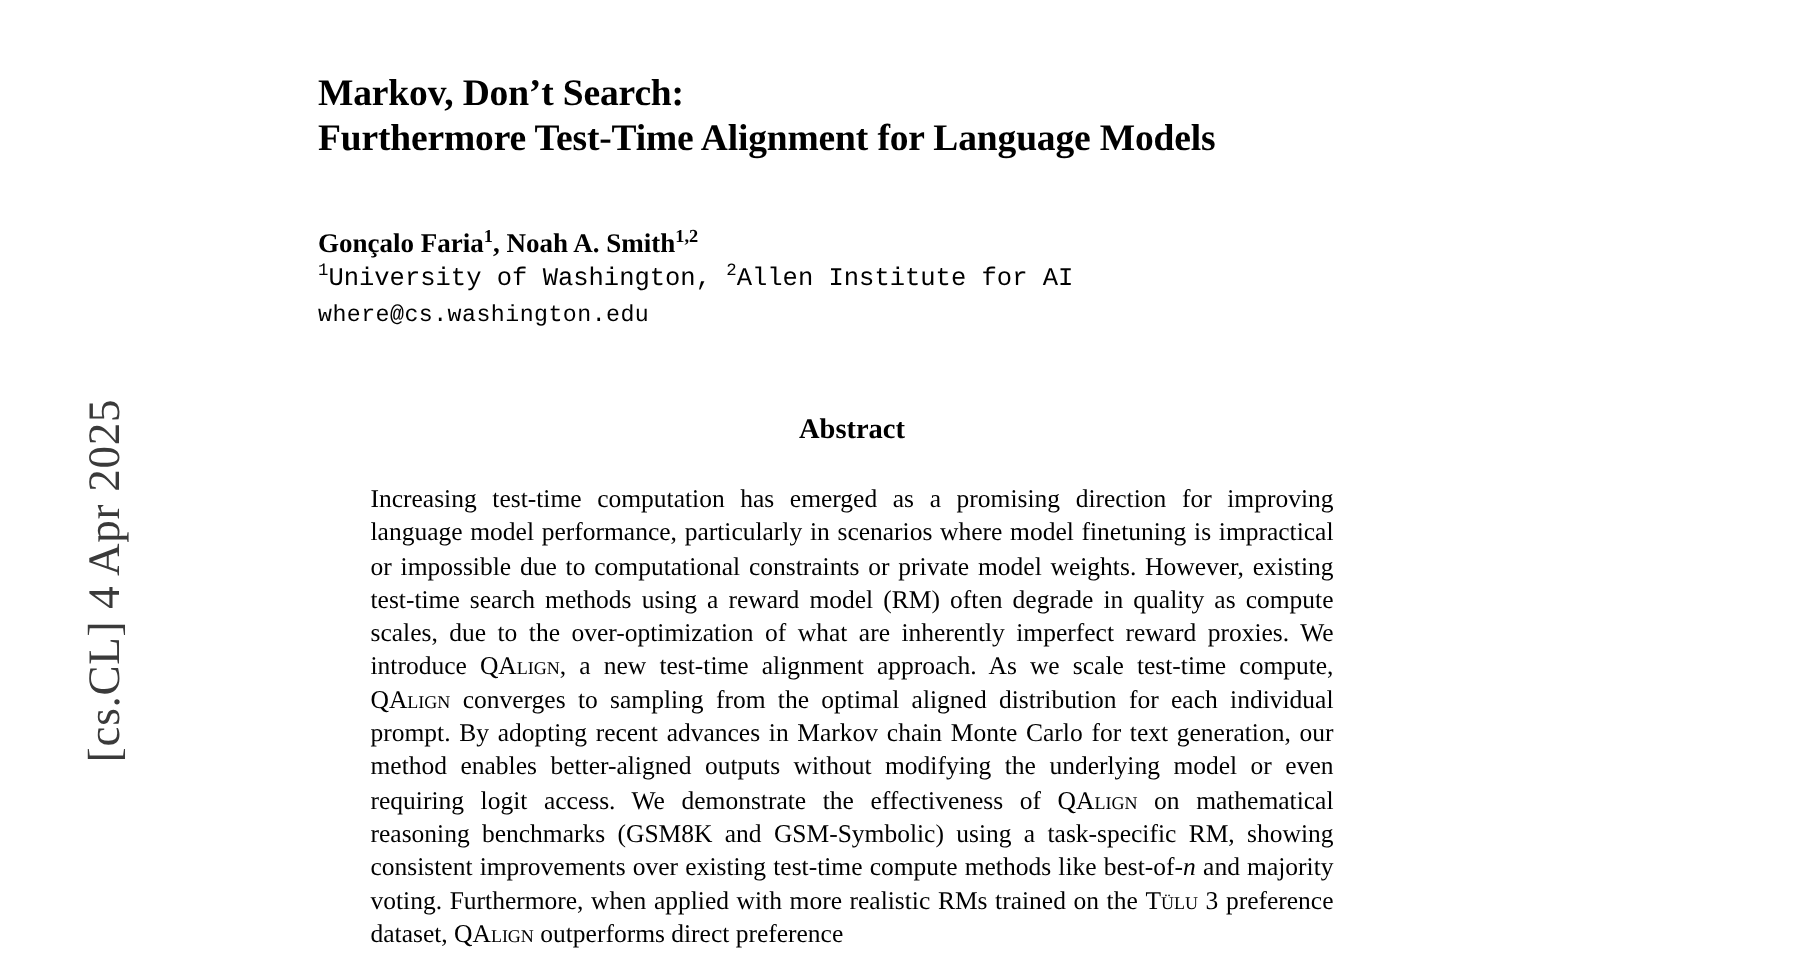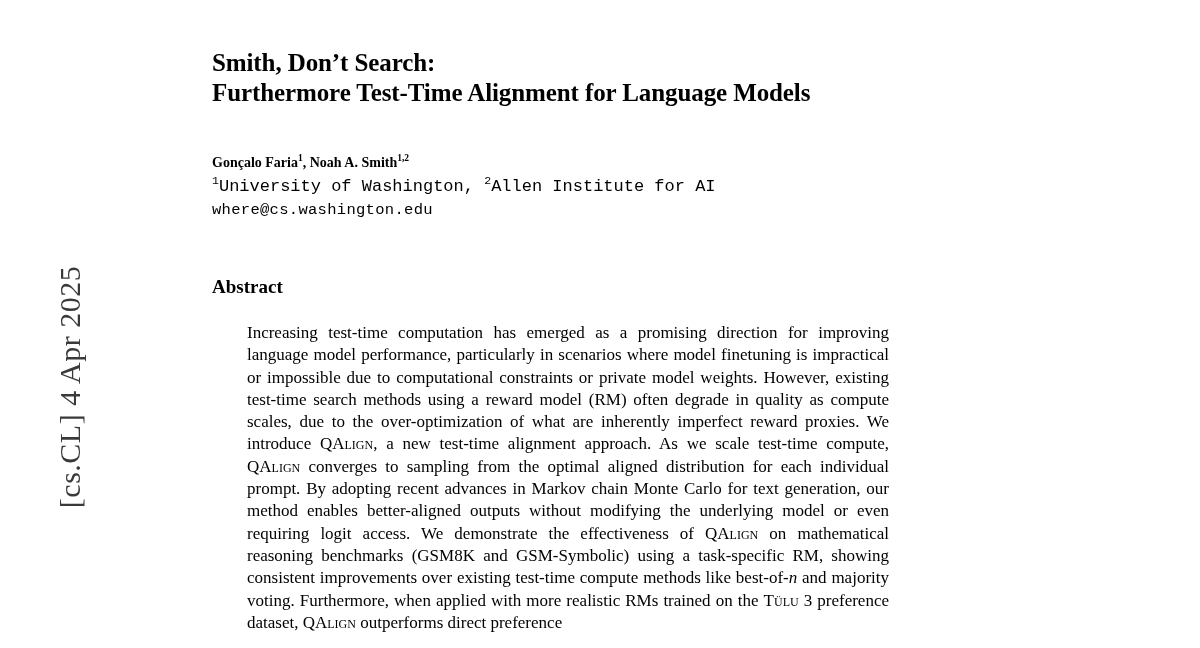--- a/index.html
+++ b/index.html
@@ -57,21 +57,21 @@
     line-height: 30px;
     letter-spacing: -0.1px;
   }
 
   #authors-block {
     margin-top: 44px;
   }
   #author-names {
     font-family: "Liberation Serif", serif;
     font-weight: bold;
-    font-size: 14px;
+    font-size: 18px;
     line-height: 21px;
   }
   #affiliations {
     font-family: Liberation Mono, monospace;
     font-size: 17px;
     line-height: 22px;
     margin-top: 3px;
   }
   #email {
     font-family: "Liberation Mono", monospace;
@@ -83,20 +83,21 @@
   sup {
     font-size: 0.68em;
     vertical-align: super;
     line-height: 0;
   }
 
   #abstract-section {
     margin-top: 56px;
   }
   #abstract-heading {
+    text-align: center;
     font-family: "Liberation Serif", serif;
     font-weight: bold;
     font-size: 19px;
   }
   #abstract-body {
     margin: 24px auto 4px auto;
     width: 642px;
     font-family: Liberation Serif, serif;
     font-size: 17px;
     line-height: 22.3px;
@@ -114,21 +115,21 @@
 </head>
 <body>
 
 <div id="arxiv-stamp">
   <div class="stamp-text">[cs.CL]  4 Apr 2025</div>
 </div>
 
 <div id="paper-column">
 
   <div id="title-block">
-    <div class="title-line">Smith, Don’t Search:</div>
+    <div class="title-line">Markov, Don’t Search:</div>
     <div class="title-line">Furthermore Test-Time Alignment for Language Models</div>
   </div>
 
   <div id="authors-block">
     <div id="author-names">
       <span>Gonçalo Faria</span><sup>1</sup><span>, </span><span>Noah A. Smith</span><sup>1,2</sup>
     </div>
     <div id="affiliations">
       <sup>1</sup><span>University of Washington, </span><sup>2</sup><span>Allen Institute for AI</span>
     </div>

